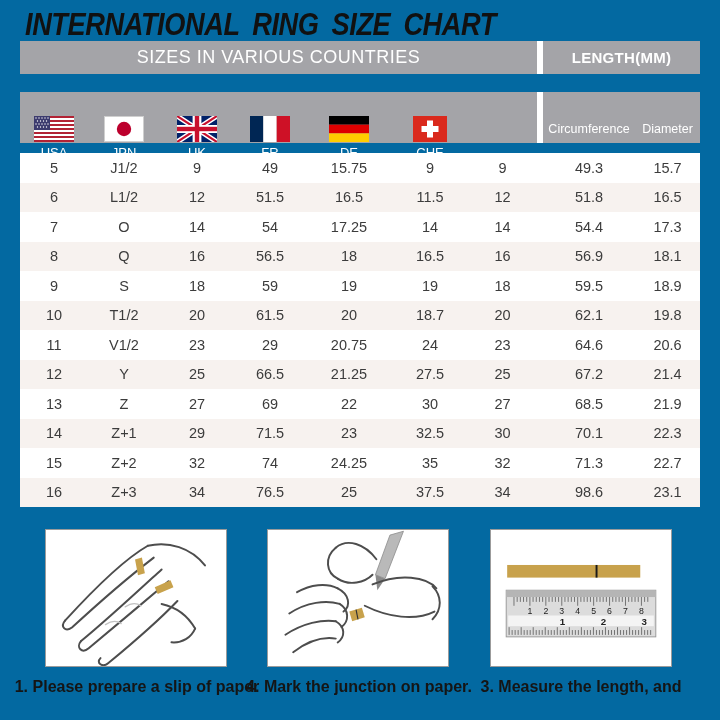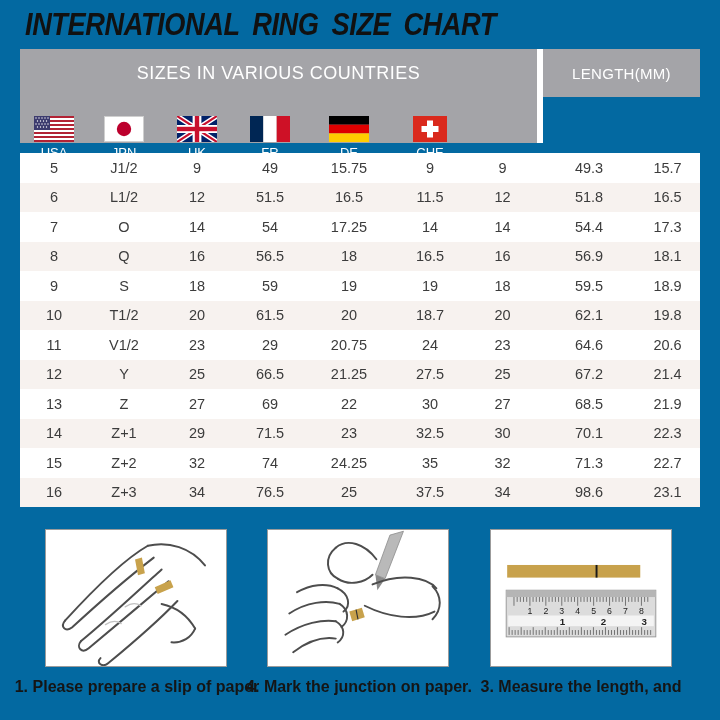--- a/index.html
+++ b/index.html
@@ -6,27 +6,27 @@
   #page{position:relative;width:720px;height:720px;background:#0369a1;overflow:hidden;
         font-family:"Liberation Sans",sans-serif;}
 
   
   #title{position:absolute;left:25px;top:6px;font-size:32px;font-weight:bold;font-style:italic;
          color:#111;letter-spacing:-0.5px;word-spacing:7px;white-space:nowrap;
          transform:scaleX(0.85);transform-origin:0 0;}
 
   
   .hband{position:absolute;left:20px;width:680px;display:flex;}
-  #hrow1{top:49px;height:48px;}
+  #hrow1{top:41px;height:33px;}
   #hrow2{top:92px;height:51px;}
   .hleft{width:517px;background:var(--gray);color:#fff;display:flex;align-items:center;justify-content:center;}
   .hgap{width:6px;background:#fff;}
   .hright{width:157px;background:var(--gray);color:#fff;display:flex;align-items:center;justify-content:center;}
   #sizes-label{font-size:18px;letter-spacing:0.5px;}
-  #length-label{font-size:15px;letter-spacing:0.3px;}
+  #length-label{font-size:15px;letter-spacing:0.3px;font-weight:bold;}
   .fcols{display:grid;grid-template-columns:68px 72px 74px 72px 86px 76px 69px;width:517px;background:var(--gray);}
   .fcell{display:flex;flex-direction:column;align-items:center;justify-content:flex-end;padding-bottom:4px;margin-top:24px;}
   .flag{width:40px;height:26px;display:block;margin-bottom:3px;}
   .ccode{color:#fff;font-size:13px;}
   .lencols{width:157px;background:var(--gray);display:grid;grid-template-columns:92px 65px;align-items:end;}
   .lencell{color:#fff;font-size:12.5px;text-align:center;padding-bottom:7px;}
 
   
   #tbody{position:absolute;left:20px;top:153px;width:680px;}
   .trow{display:grid;grid-template-columns:68px 72px 74px 72px 86px 76px 69px 6px 92px 65px;
@@ -144,20 +144,24 @@
           <rect x="3" width="34" height="26" fill="#DA291C"></rect>
           <rect x="17" y="4.5" width="6" height="17" fill="#fff"></rect>
           <rect x="11.5" y="10" width="17" height="6" fill="#fff"></rect>
         </svg>
         <div class="ccode">CHE</div>
       </div>
 
 
     </div>
     <div class="hgap"></div>
+    <div class="lencols">
+      <div class="lencell">Circumference</div>
+      <div class="lencell">Diameter</div>
+    </div>
   </div>
 
   <div id="tbody">
       <div class="trow">
         <div class="tcell">5</div>
         <div class="tcell">J1/2</div>
         <div class="tcell">9</div>
         <div class="tcell">49</div>
         <div class="tcell">15.75</div>
         <div class="tcell">9</div>

